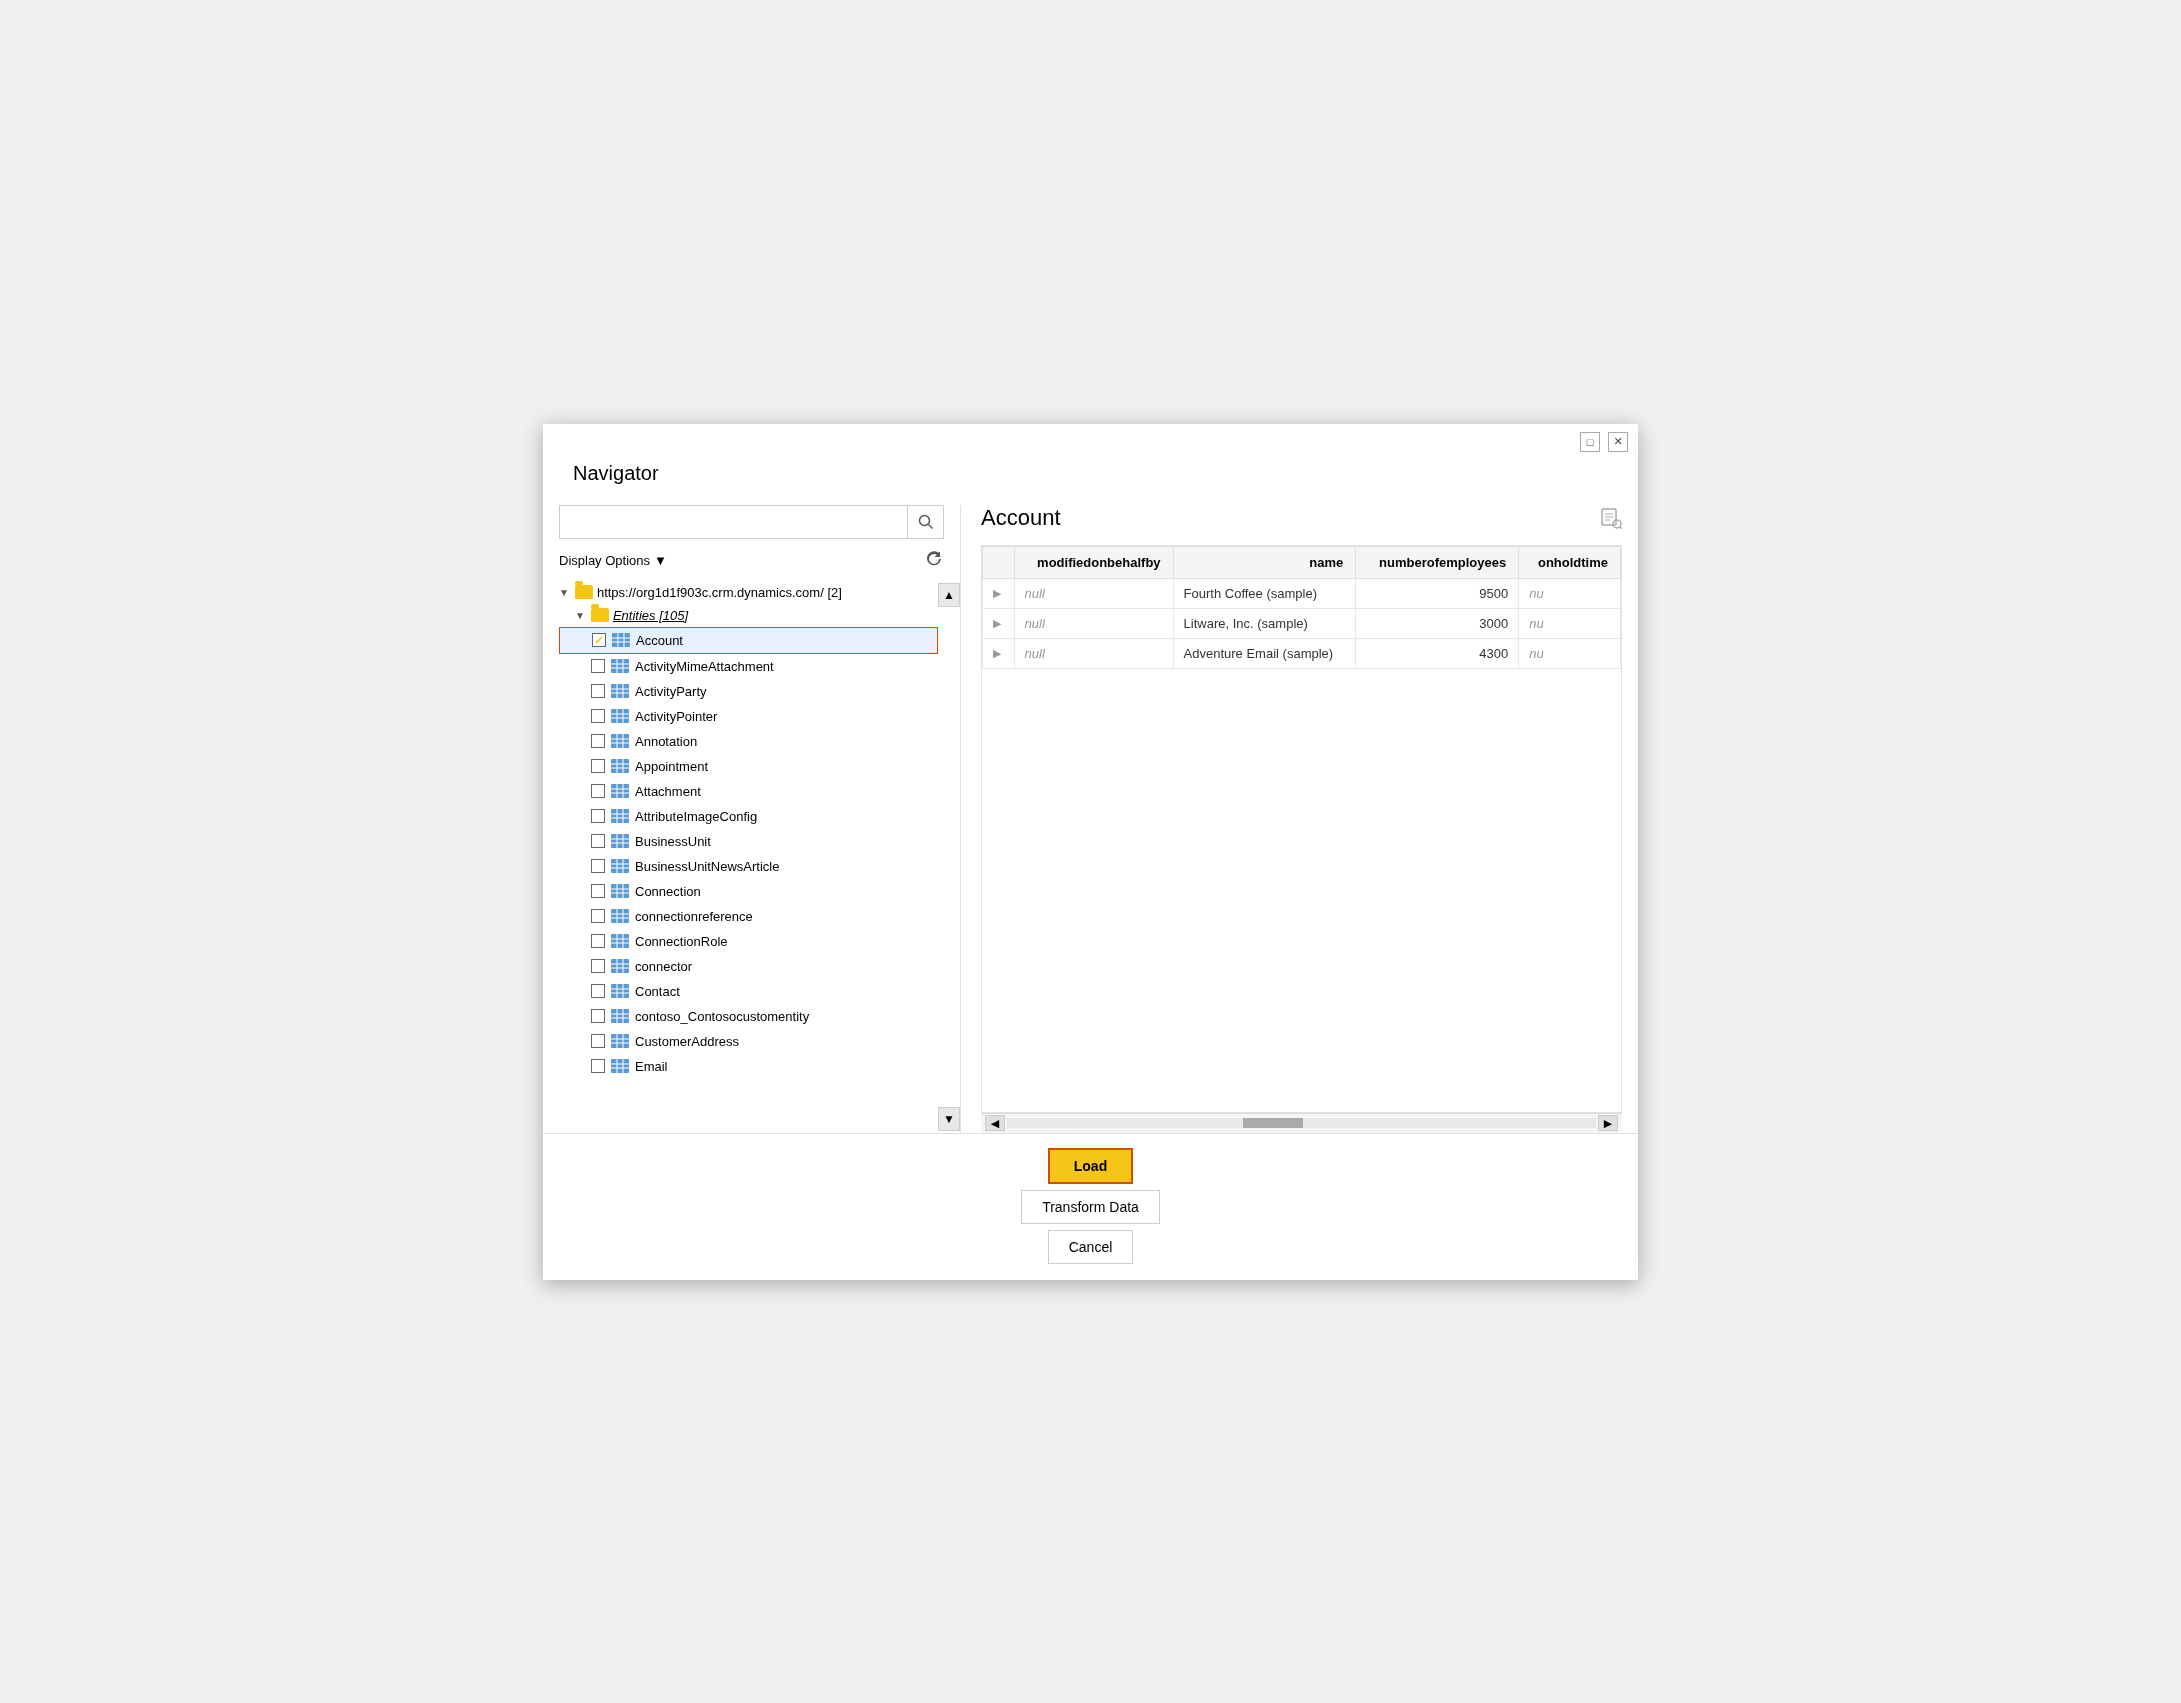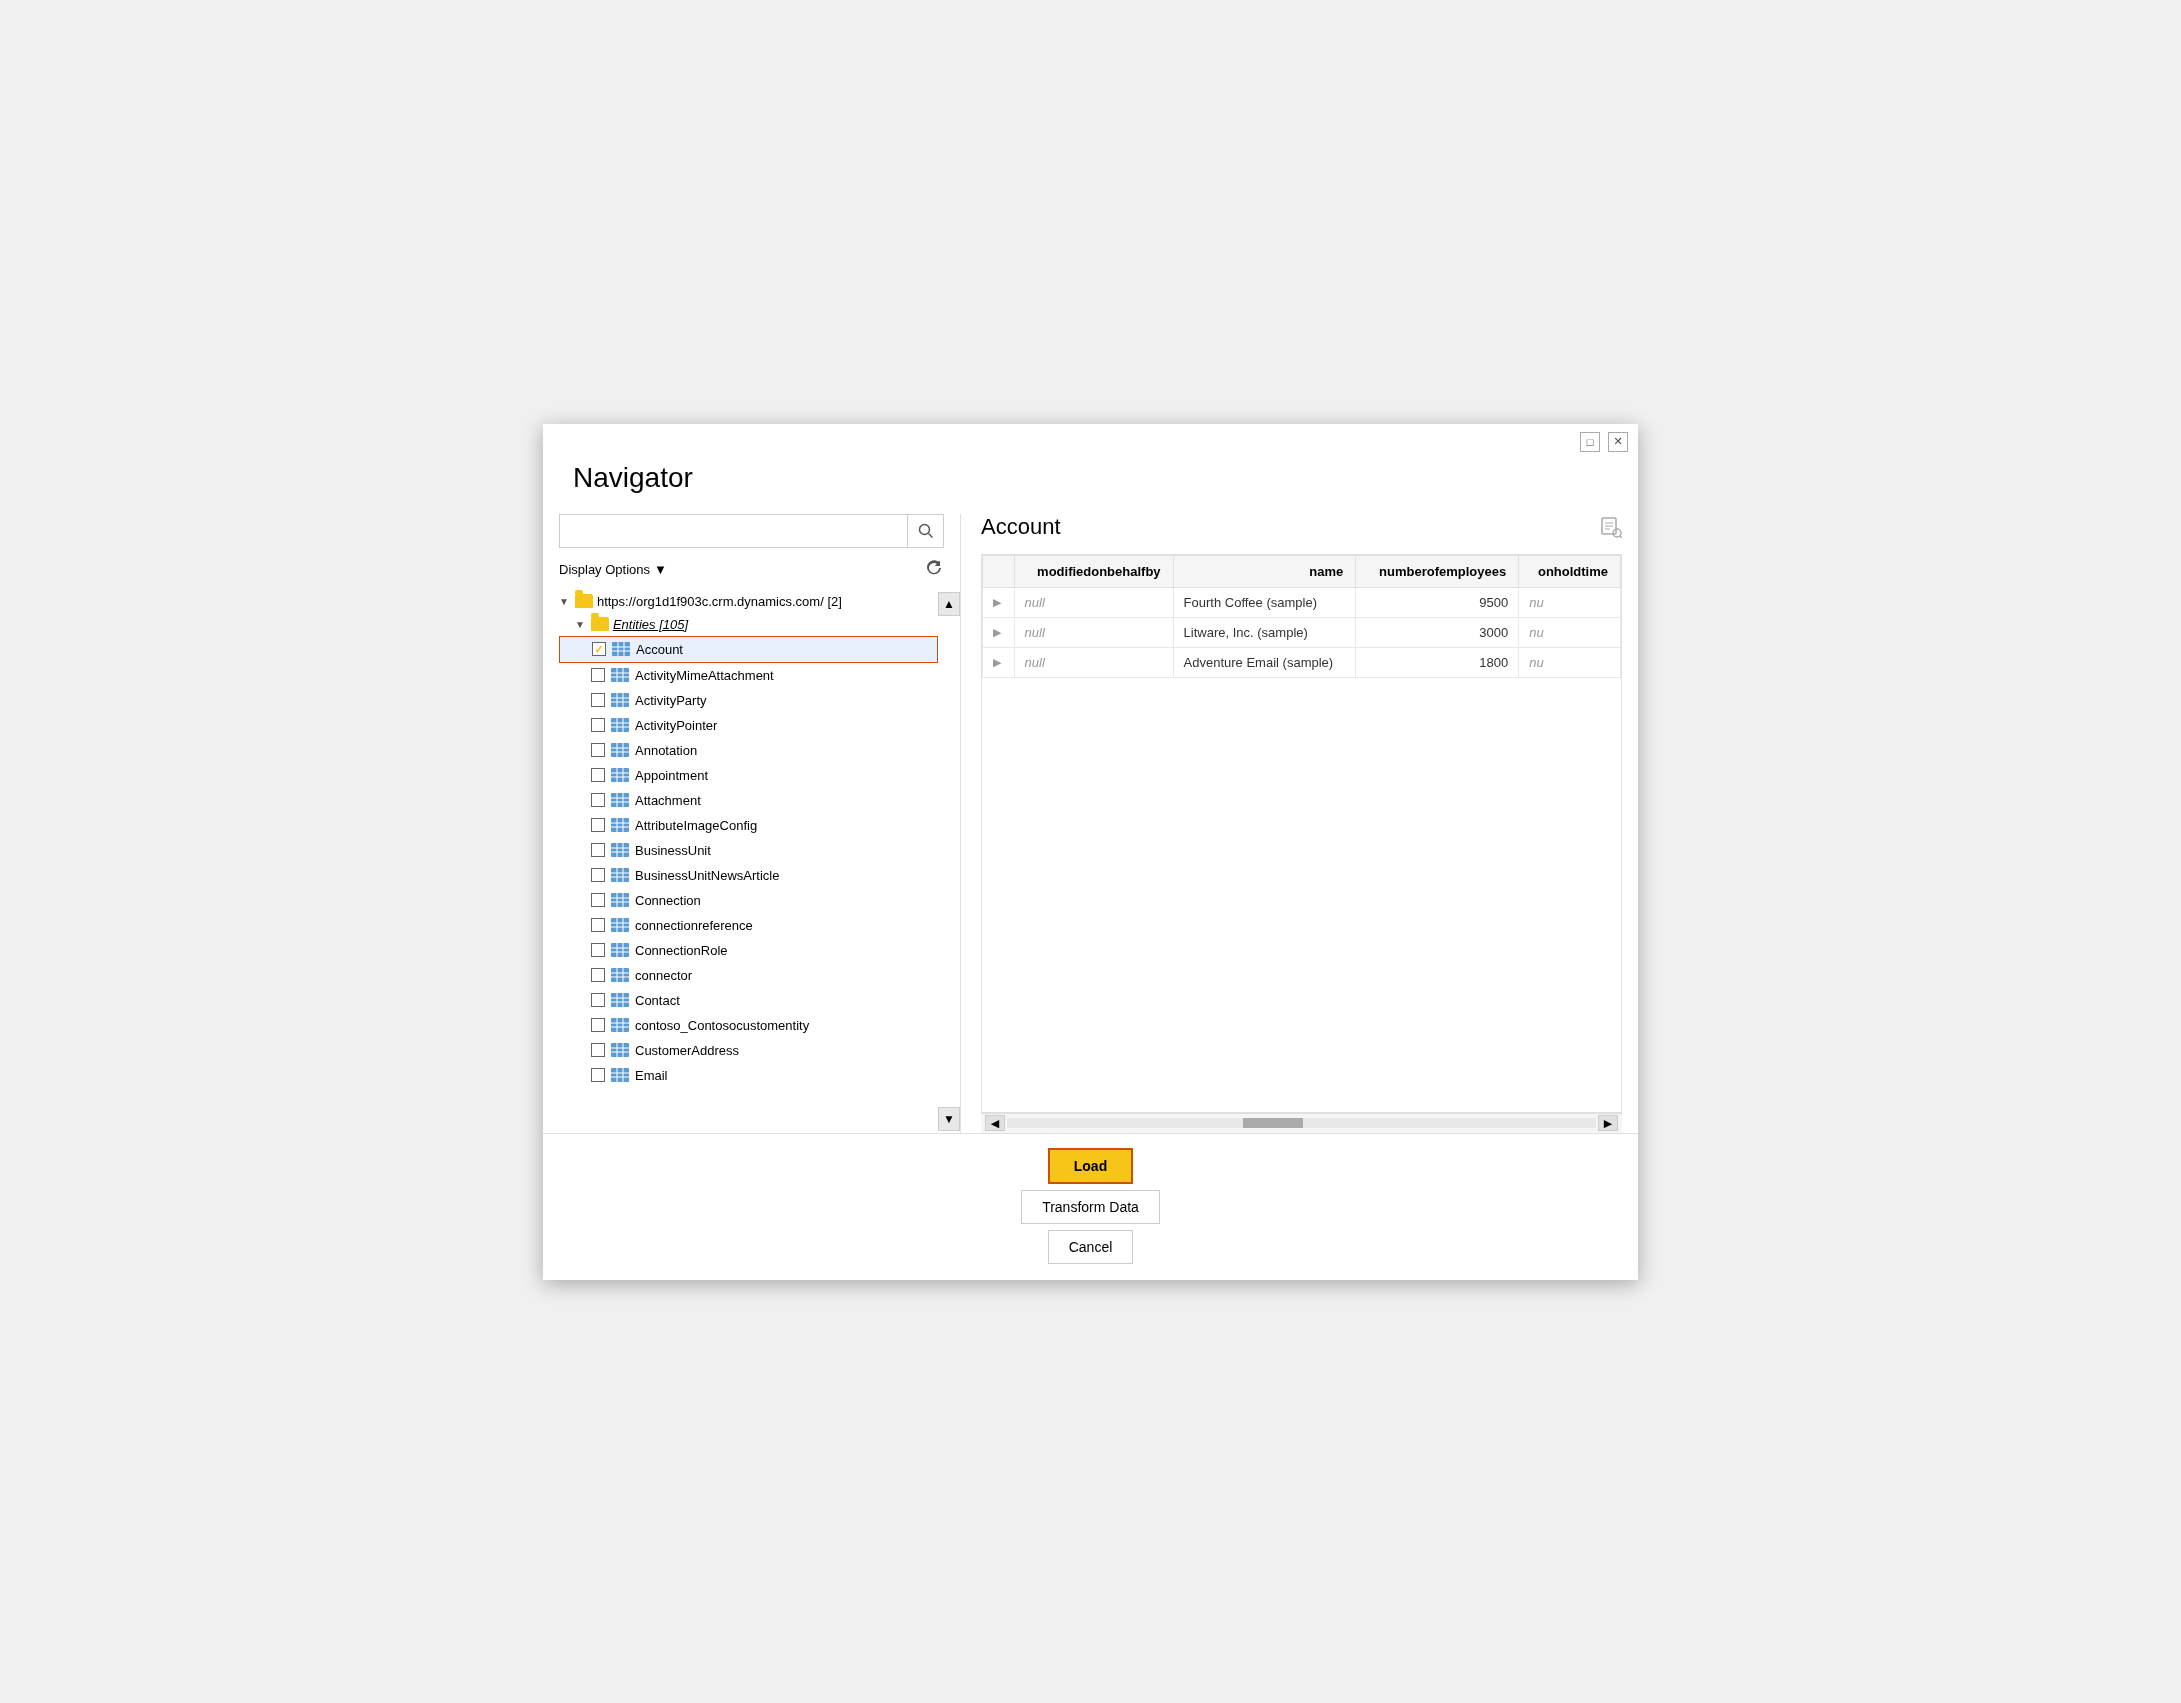--- a/index.html
+++ b/index.html
@@ -33,21 +33,21 @@
       border: 1px solid #aaa;
       background: white;
       cursor: pointer;
       display: flex;
       align-items: center;
       justify-content: center;
       font-size: 11px;
       color: #444;
     }
     .dialog-title {
-      font-size: 28px;
+      font-size: 20px;
       font-weight: 300;
       color: #000;
       padding: 10px 30px 20px 30px;
     }
     .dialog-body {
       display: flex;
       flex: 1;
       overflow: hidden;
     }
     
@@ -716,21 +716,21 @@
               <td style="color:#999;font-size:11px">▶</td>
               <td class="null-val">null</td>
               <td>Litware, Inc. (sample)</td>
               <td class="num-val">3000</td>
               <td class="null-val">nu</td>
             </tr>
             <tr>
               <td style="color:#999;font-size:11px">▶</td>
               <td class="null-val">null</td>
               <td>Adventure Email (sample)</td>
-              <td class="num-val">1800</td>
+              <td class="num-val">4300</td>
               <td class="null-val">nu</td>
             </tr>
           </tbody>
         </table>
       </div>
 
       <div class="horizontal-scroll-area">
         <div class="h-scroll-left">◀</div>
         <div class="h-scroll-track">
           <div class="h-scroll-thumb"></div>

